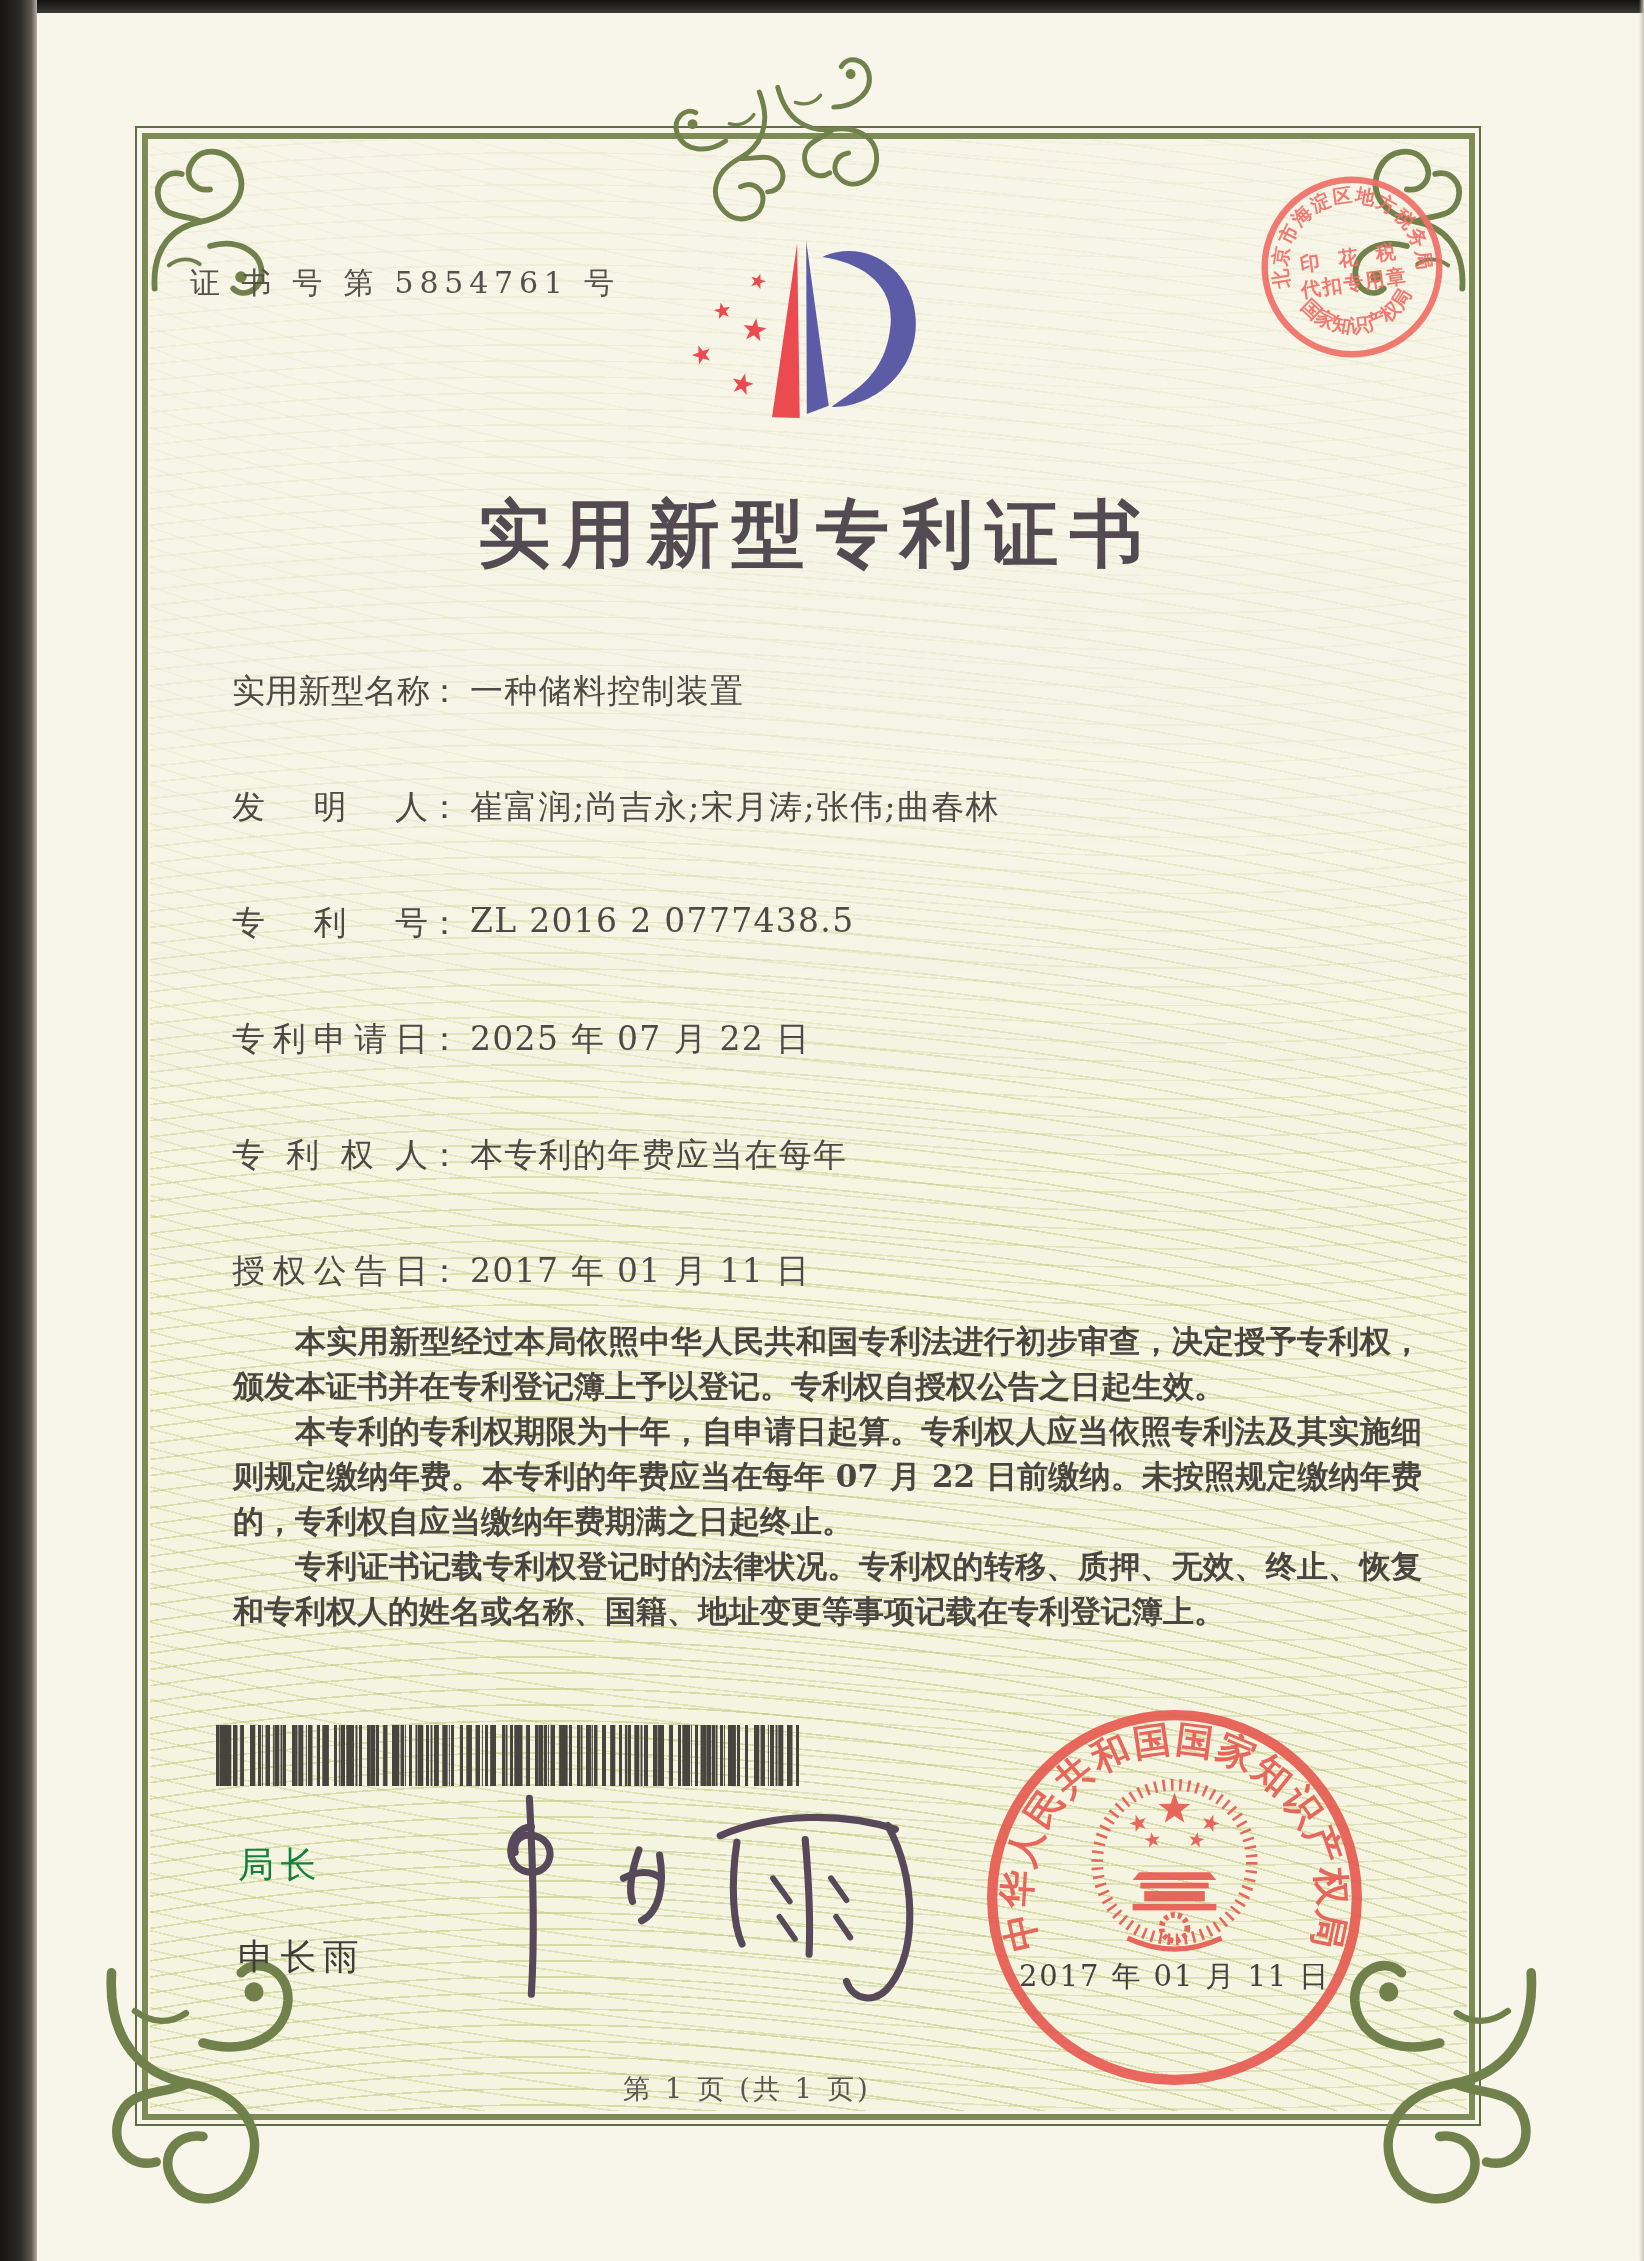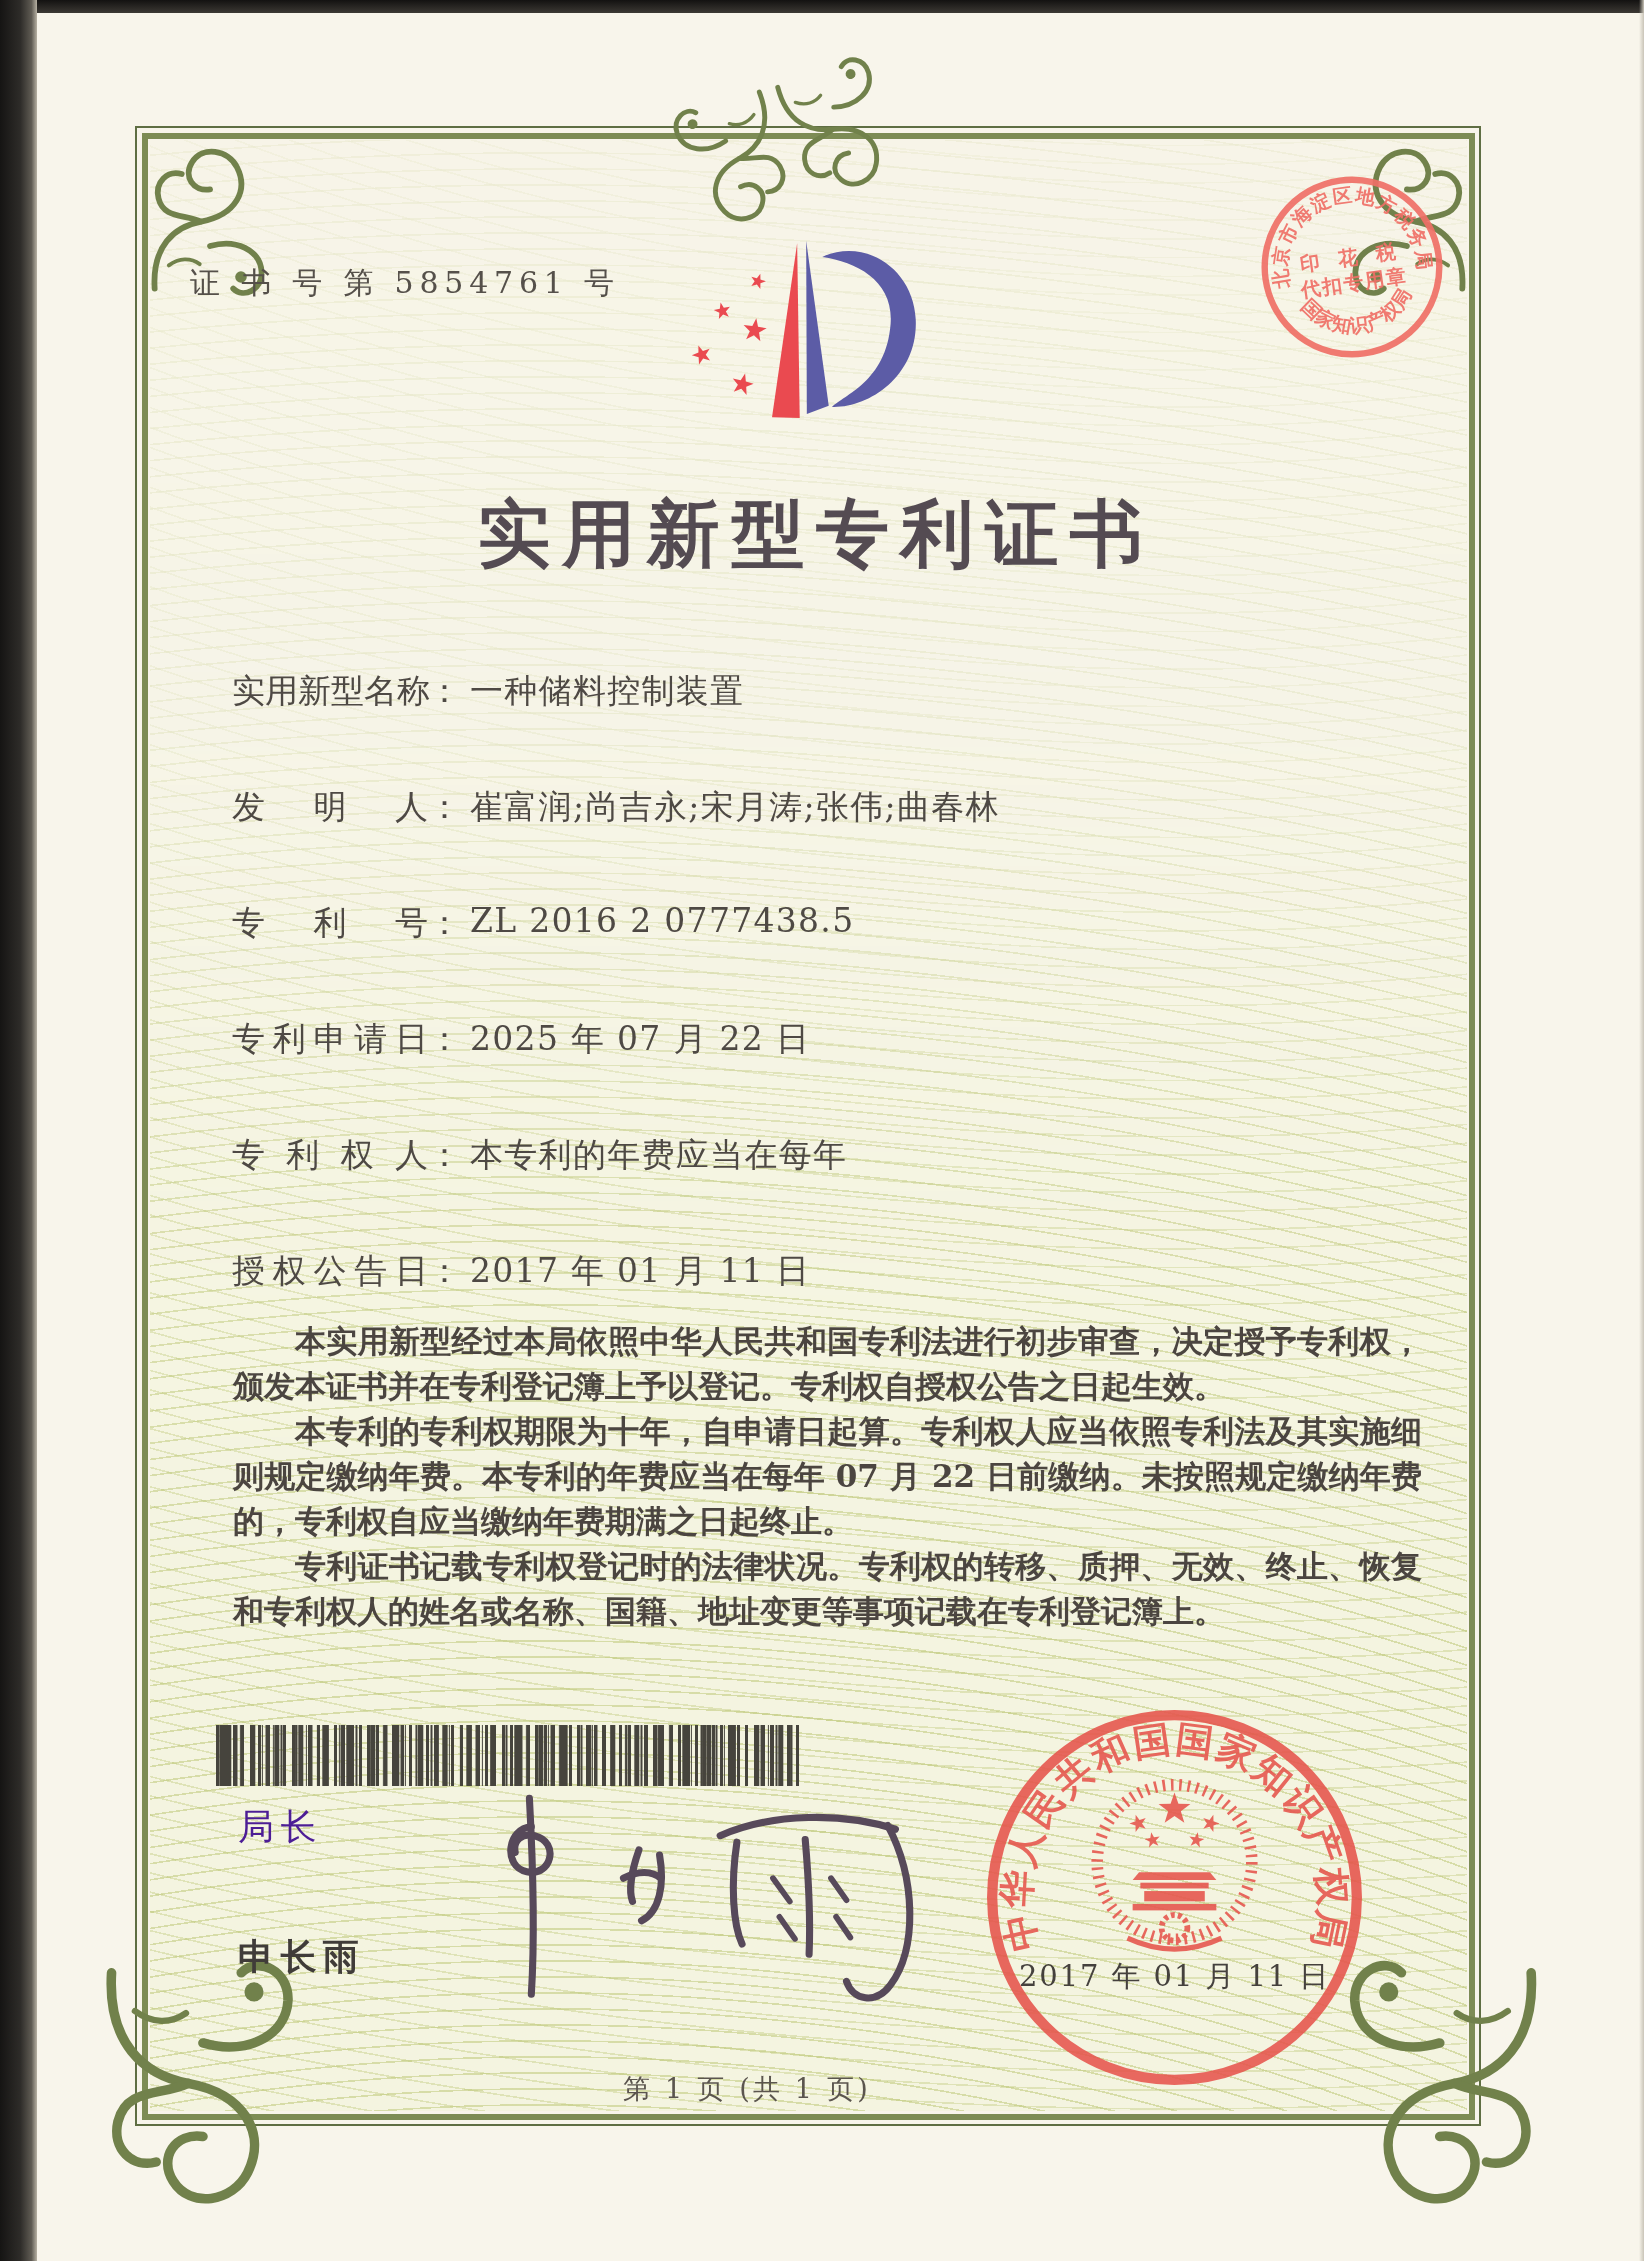--- a/index.html
+++ b/index.html
@@ -52,24 +52,24 @@
   .body-text p{margin:0;text-indent:62px;font-weight:bold;}
 
   .barcode{position:absolute;left:216px;top:1725px;width:583px;height:61px;
     background-image:
       repeating-linear-gradient(90deg,#46443d 0 3.2px,rgba(0,0,0,0) 3.2px 8.4px),
       repeating-linear-gradient(90deg,#46443d 0 1.9px,rgba(0,0,0,0) 1.9px 15px),
       repeating-linear-gradient(90deg,#46443d 0 5.2px,rgba(0,0,0,0) 5.2px 24px),
       repeating-linear-gradient(90deg,#46443d 0 1.3px,rgba(0,0,0,0) 1.3px 11px);
     background-position:0 0,4.5px 0,10.3px 0,1.9px 0;}
 
-  .signer-post{position:absolute;left:238px;top:1803px;font-size:36px;letter-spacing:6.4px;
-    font-family:"DejaVu Sans","Liberation Sans",sans-serif;color:#4c1d95;font-weight:500;}
+  .signer-post{position:absolute;left:238px;top:1841px;font-size:36px;letter-spacing:6.4px;
+    font-family:"DejaVu Sans","Liberation Sans",sans-serif;color:#15803d;font-weight:500;}
   .signer-name{position:absolute;left:238px;top:1933px;font-size:36px;letter-spacing:6.4px;
-    font-family:"DejaVu Sans","Liberation Sans",sans-serif;color:#403c39;font-weight:700;}
+    font-family:"DejaVu Sans","Liberation Sans",sans-serif;color:#403c39;font-weight:400;}
 
   .signature{position:absolute;left:470px;top:1788px;}
 
   .seal{position:absolute;left:978px;top:1701px;}
   .seal-date{position:absolute;left:1019px;top:1957px;font-size:29px;letter-spacing:1.9px;
     color:#45413d;z-index:5;}
 
   .stamp{position:absolute;left:1249px;top:164px;transform:rotate(-8deg);}
 
   .footer{position:absolute;left:425px;top:2071px;width:644px;text-align:center;

